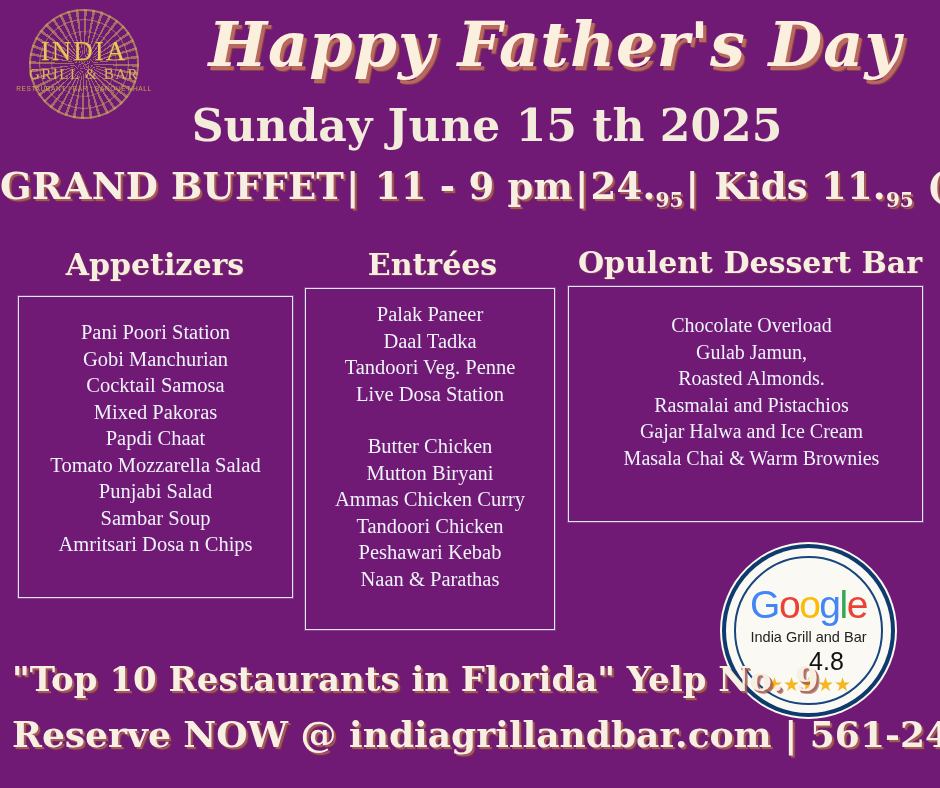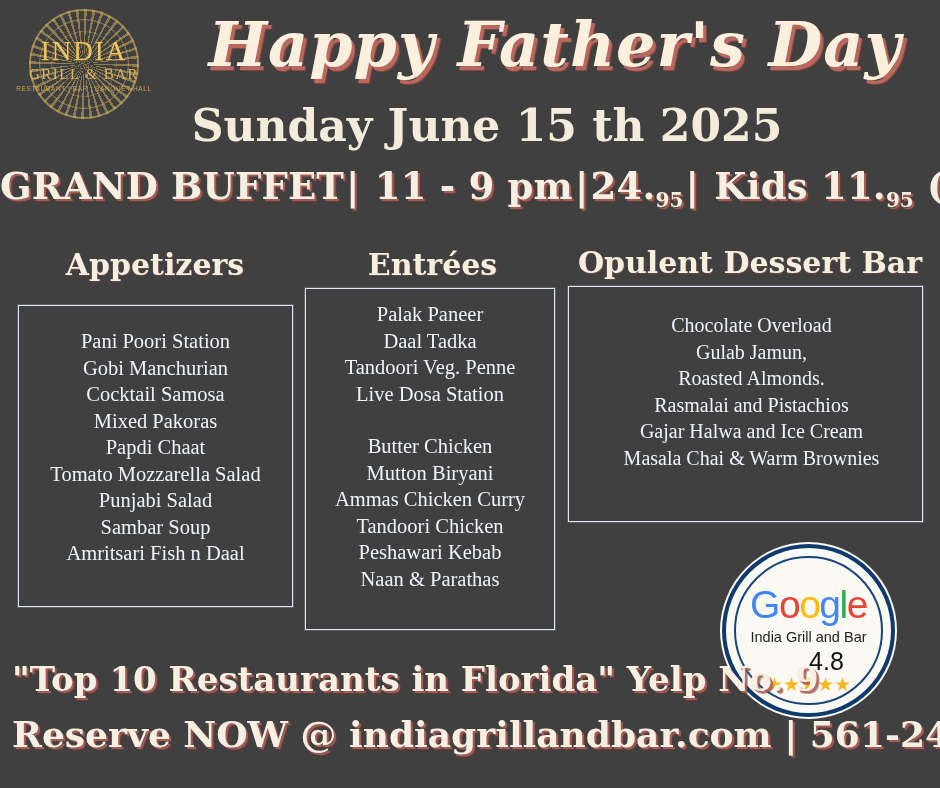--- a/index.html
+++ b/index.html
@@ -10,21 +10,21 @@
     background: #0e3a6e;
     font-family: "Liberation Serif", serif;
     overflow: hidden;
     position: relative;
   }
 
   .flyer {
     position: relative;
     width: 940px;
     height: 788px;
-    background: #404040;
+    background: #701a75;
   }
 
   
   .logo-wrap {
     position: absolute;
     left: 14px;
     top: 8px;
     width: 140px;
     height: 112px;
   }
@@ -160,21 +160,21 @@
   }
   .head-app   { left: 10px;  top: 250px; width: 290px; }
   .head-ent   { left: 300px; top: 250px; width: 265px; }
   .head-des   { left: 565px; top: 248px; width: 370px; }
 
   .menu-box {
     position: absolute;
     border: 1px solid #dfe7f2;
     box-shadow: 0 0 0 1px rgba(223,231,242,.18);
   }
-  .box-app { left: 18px;  top: 296px; width: 275px; height: 302px; margin-top: 9px; }
+  .box-app { left: 18px;  top: 296px; width: 275px; height: 302px; }
   .box-ent { left: 305px; top: 288px; width: 250px; height: 342px; }
   .box-des { left: 568px; top: 286px; width: 355px; height: 236px; padding-left: 12px; }
 
   .menu-list {
     font-family: "Liberation Serif", serif;
     font-size: 20.5px;
     line-height: 26.5px;
     color: #eef3fa;
     text-align: center;
     white-space: nowrap;
@@ -293,21 +293,21 @@
   <div class="menu-box box-app">
     <div class="menu-list">
         <div>Pani Poori Station</div>
         <div>Gobi Manchurian</div>
         <div>Cocktail Samosa</div>
         <div>Mixed Pakoras</div>
         <div>Papdi Chaat</div>
         <div>Tomato Mozzarella Salad</div>
         <div>Punjabi Salad</div>
         <div>Sambar Soup</div>
-        <div>Amritsari Fish n Daal</div>
+        <div>Amritsari Dosa n Chips</div>
       </div>
   </div>
 
   <div class="menu-box box-ent">
     <div class="menu-list">
       <div>
           <div>Palak Paneer</div>
           <div>Daal Tadka</div>
           <div>Tandoori Veg. Penne</div>
           <div>Live Dosa Station</div>

